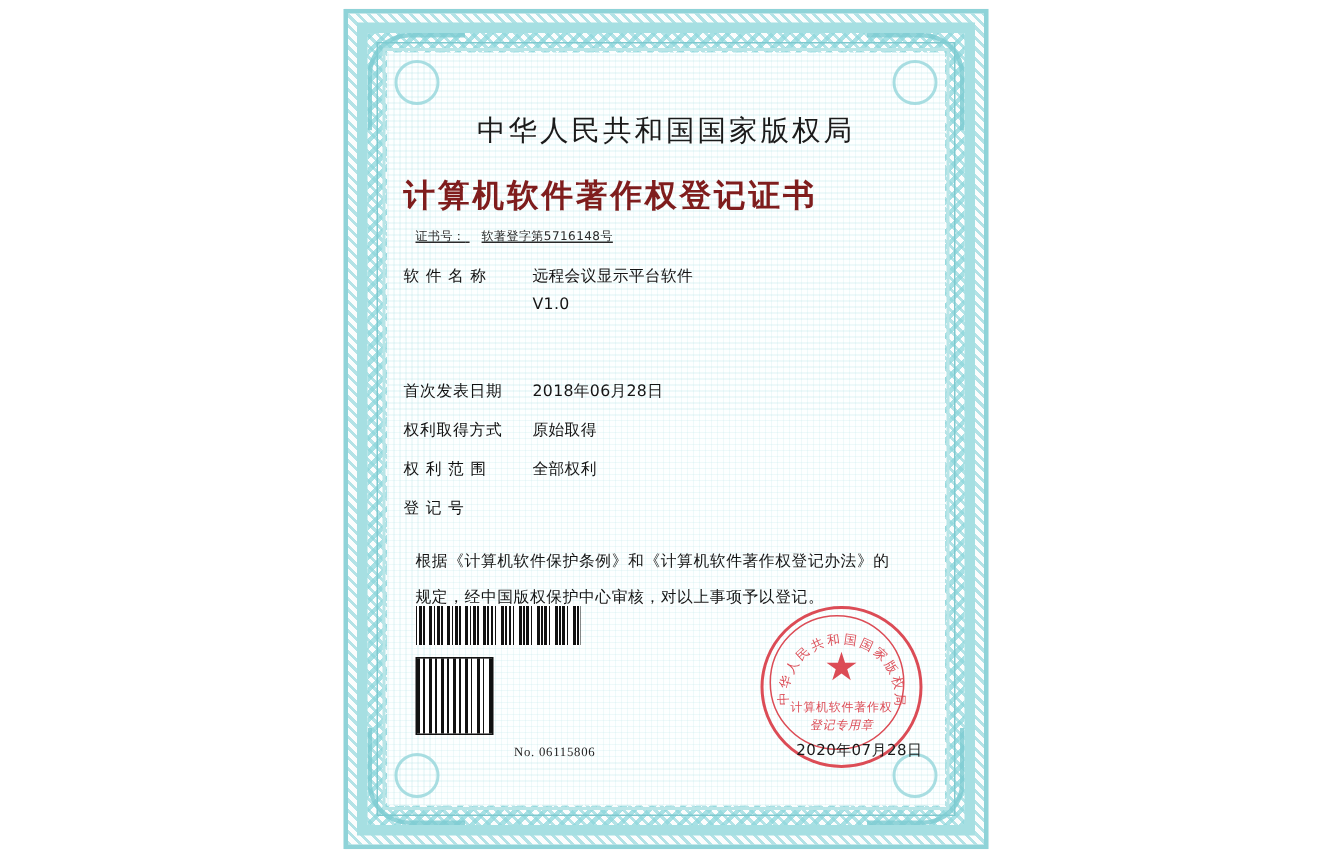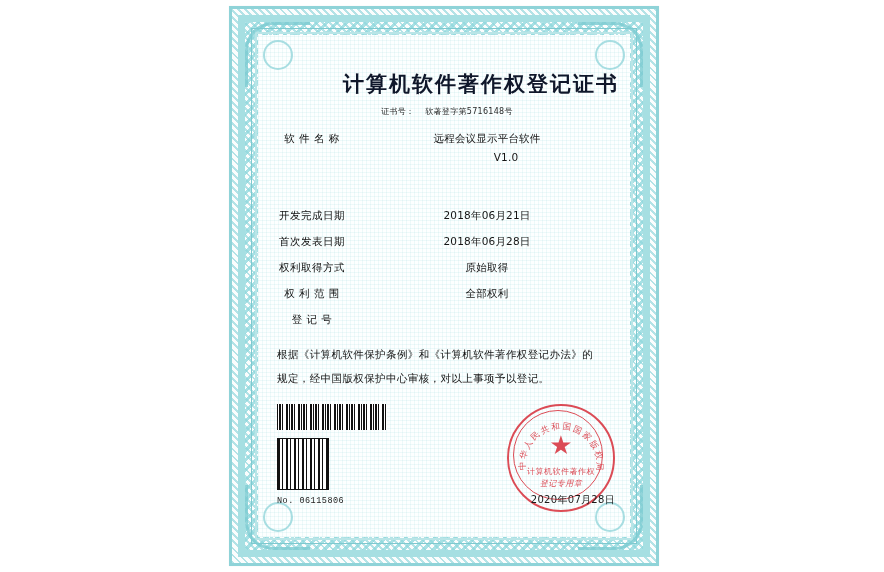--- a/index.html
+++ b/index.html
@@ -110,40 +110,40 @@
 
   .issuer {
     text-align: center;
     font-family: "DejaVu Sans", "Liberation Sans", sans-serif;
     font-size: 19px;
     letter-spacing: 2px;
     color: #1b1b1b;
     margin-top: 20px;
   }
   .cert-title {
-    text-align: right;
+    text-align: left;
     font-size: 21px;
     font-weight: bold;
     letter-spacing: 2px;
-    color: #0f172a;
+    color: #7f1d1d;
     margin-top: 16px;
   }
   .cert-number-row {
-    text-align: center;
+    text-align: left;
     font-size: 8px;
     color: #2a2a2a;
     margin-top: 8px;
     padding-right: 2px;
     letter-spacing: 0.3px;
+    text-decoration: underline;
   }
   .cert-number-row span { margin-left: 8px; }
 
   .fields {
     margin-top: 14px;
-    text-align: center;
   }
   .field-row {
     display: flex;
     align-items: flex-start;
     margin-bottom: 11px;
     font-size: 10.5px;
     color: #141414;
     line-height: 15px;
   }
   .field-label {
@@ -159,21 +159,20 @@
     font-size: 10px;
     letter-spacing: 0.2px;
   }
   .field-value.cjk {
     font-family: "DejaVu Sans", "Liberation Sans", sans-serif;
     font-size: 10.5px;
   }
   .field-value .sub {
     display: block;
     margin-top: 4px;
-    margin-left: 38px;
   }
 
   .gap-block { height: 16px; }
 
   .statement {
     margin-top: 18px;
     font-size: 10.5px;
     line-height: 19px;
     color: #141414;
     padding-left: 8px;
@@ -202,24 +201,25 @@
     height: 52px;
     background-color: #ffffff;
     background-image:
       repeating-linear-gradient(90deg, #111 0 2px, #fff 2px 4px, #111 4px 5px, #fff 5px 8px),
       repeating-linear-gradient(0deg, rgba(17,17,17,0.85) 0 2px, rgba(255,255,255,0) 2px 5px);
     border: 1px solid #111;
     box-sizing: border-box;
   }
   .serial {
     margin-top: 6px;
-    font-family: Liberation Mono, monospace;
+    font-family: Liberation Serif, serif;
     font-size: 8.5px;
     color: #222;
     letter-spacing: 0.5px;
+    text-align: right;
   }
 
   
   .seal {
     position: absolute;
     right: 44px;
     top: 398px;
     width: 104px;
     height: 104px;
     border-radius: 50%;
@@ -299,20 +299,21 @@
     <div class="corner tr"></div>
     <div class="corner bl"></div>
     <div class="corner br"></div>
     <div class="corner-dot tl"></div>
     <div class="corner-dot tr"></div>
     <div class="corner-dot bl"></div>
     <div class="corner-dot br"></div>
 
     <div class="content">
 
+      <div class="issuer">中华人民共和国国家版权局</div>
       <div class="cert-title">计算机软件著作权登记证书</div>
 
       <div class="cert-number-row">
         <span>证书号：</span>
         <span>软著登字第5716148号</span>
       </div>
 
       <div class="fields">
 
         <div class="field-row">
@@ -321,24 +322,20 @@
             <span>远程会议显示平台软件</span>
             <span class="sub">V1.0</span>
           </div>
         </div>
 
         <div class="gap-block"></div>
 
 
         <div class="gap-block"></div>
 
-        <div class="field-row">
-          <div class="field-label">开发完成日期</div>
-          <div class="field-value cjk">2018年06月21日</div>
-        </div>
 
         <div class="field-row">
           <div class="field-label">首次发表日期</div>
           <div class="field-value cjk">2018年06月28日</div>
         </div>
 
         <div class="field-row">
           <div class="field-label">权利取得方式</div>
           <div class="field-value cjk">原始取得</div>
         </div>

